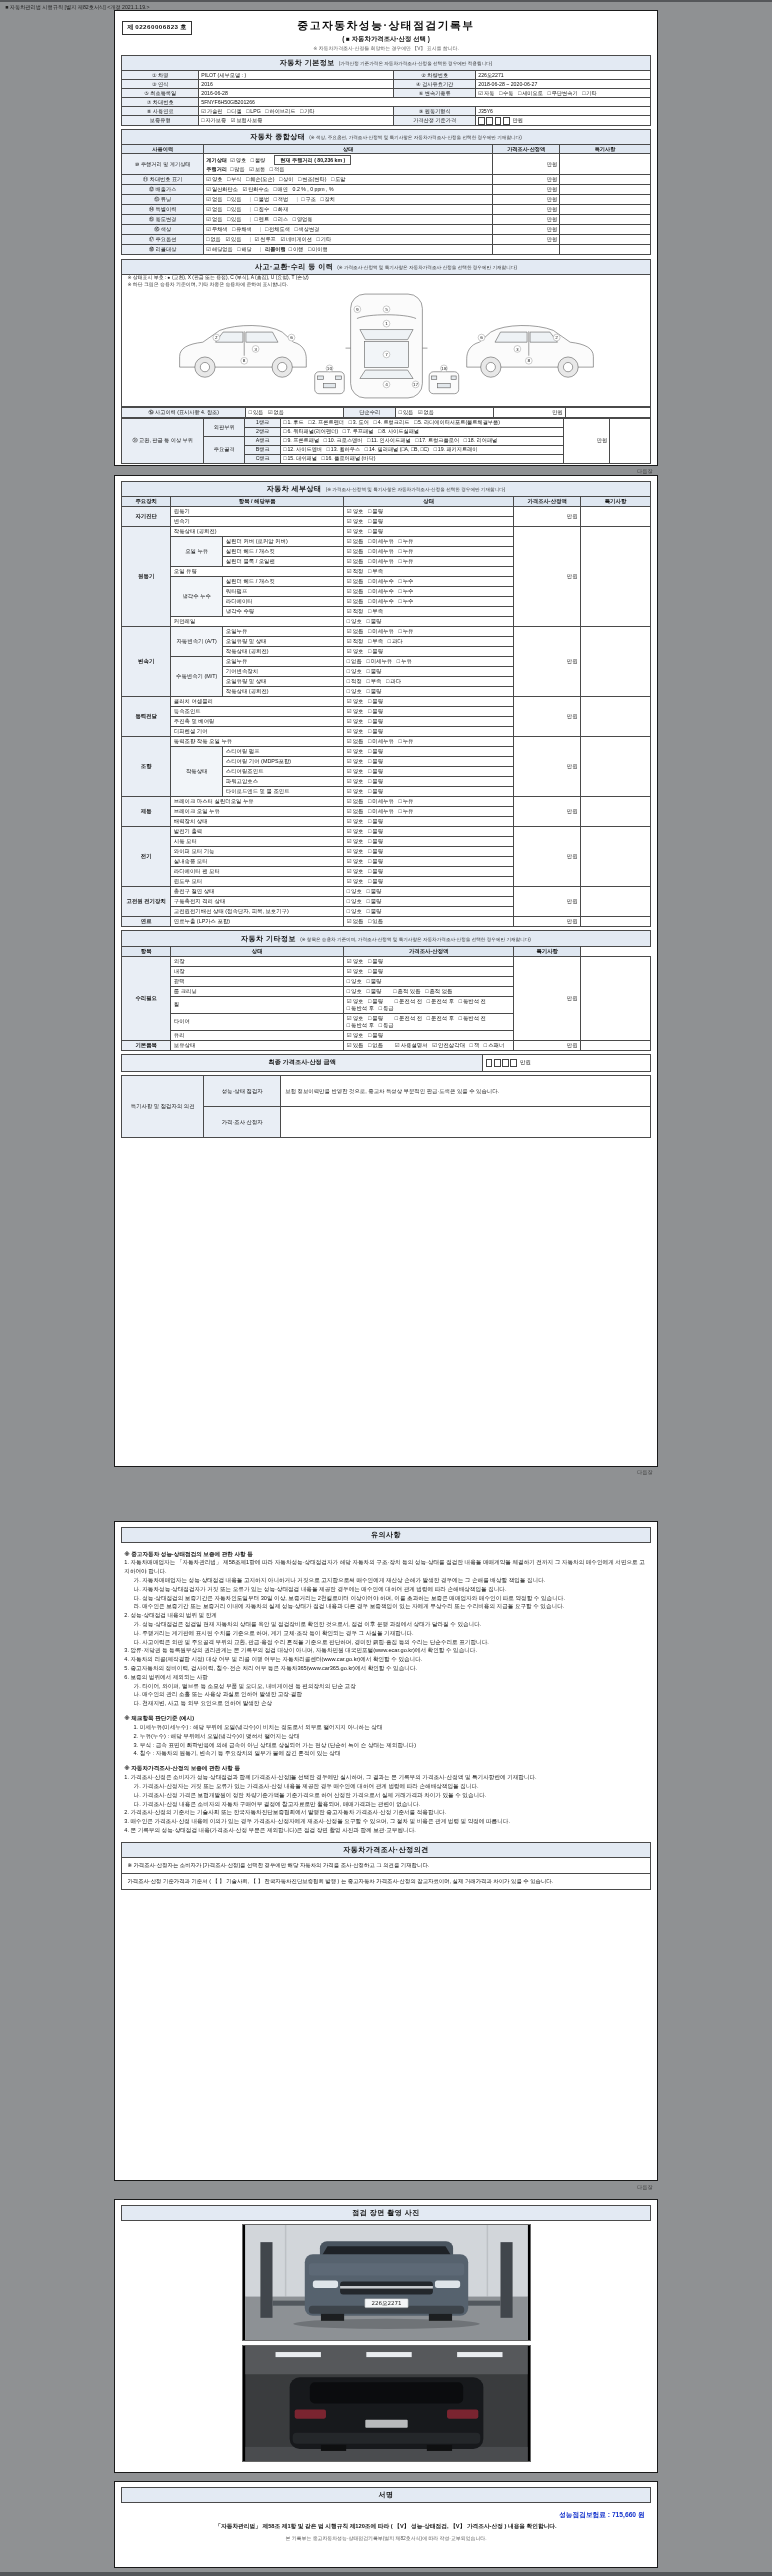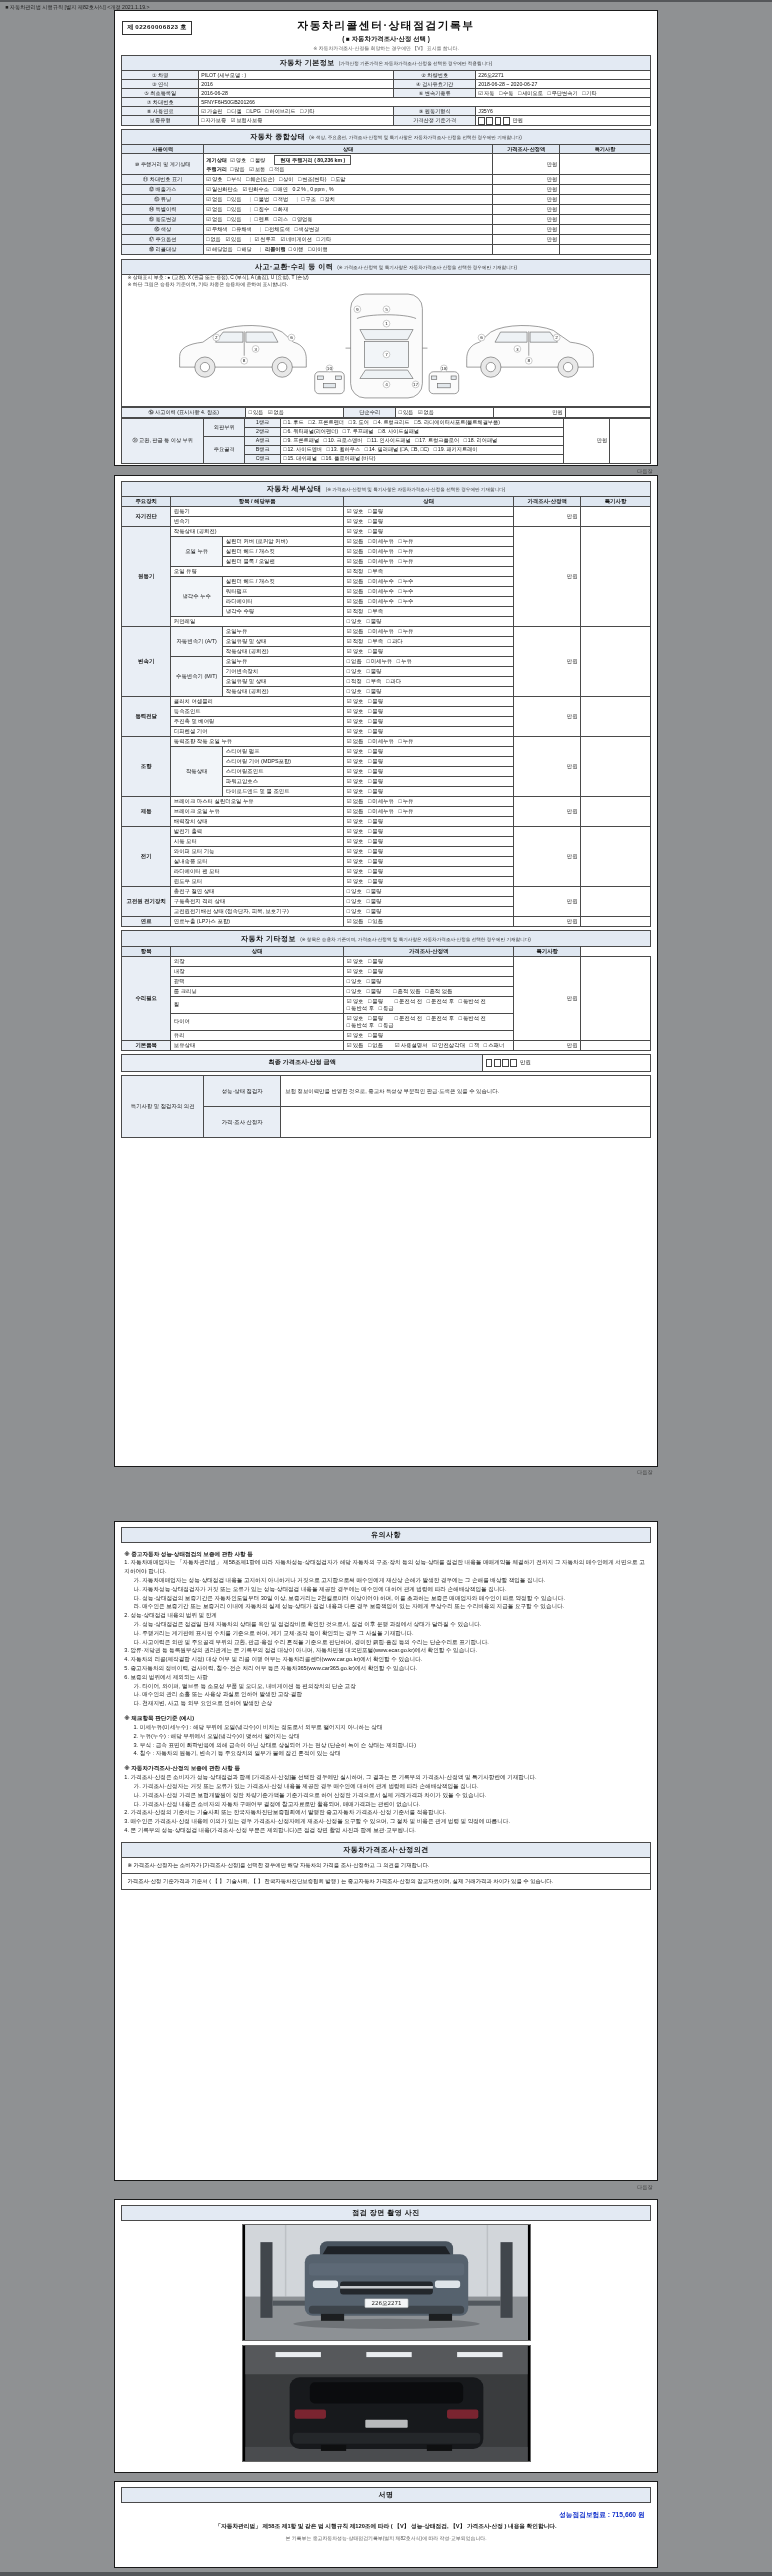--- a/index.html
+++ b/index.html
@@ -78,21 +78,21 @@
 <div class="topbar"></div>
 <div class="topnote">■ 자동차관리법 시행규칙 [별지 제82호서식] &lt;개정 2021.1.19.&gt;</div>
 
 <section class="panel p1">
   <div class="dochead">
     <div class="docno">
       <span>제</span>
       <span class="num">02260006823</span>
       <span>호</span>
     </div>
-    <h1 class="title">자동차리콜센터·상태점검기록부</h1>
+    <h1 class="title">중고자동차성능·상태점검기록부</h1>
     <div class="sub">( ■ 자동차가격조사·산정 선택 )</div>
     <div class="subnote">※ 자동차가격조사·산정을 희망하는 경우에만 【V】 표시를 합니다.</div>
   </div>
 
   <table class="t compact basic">
     <colgroup>
         <col style="width:77px">
         <col style="width:195px">
         <col style="width:82px">
         <col>

